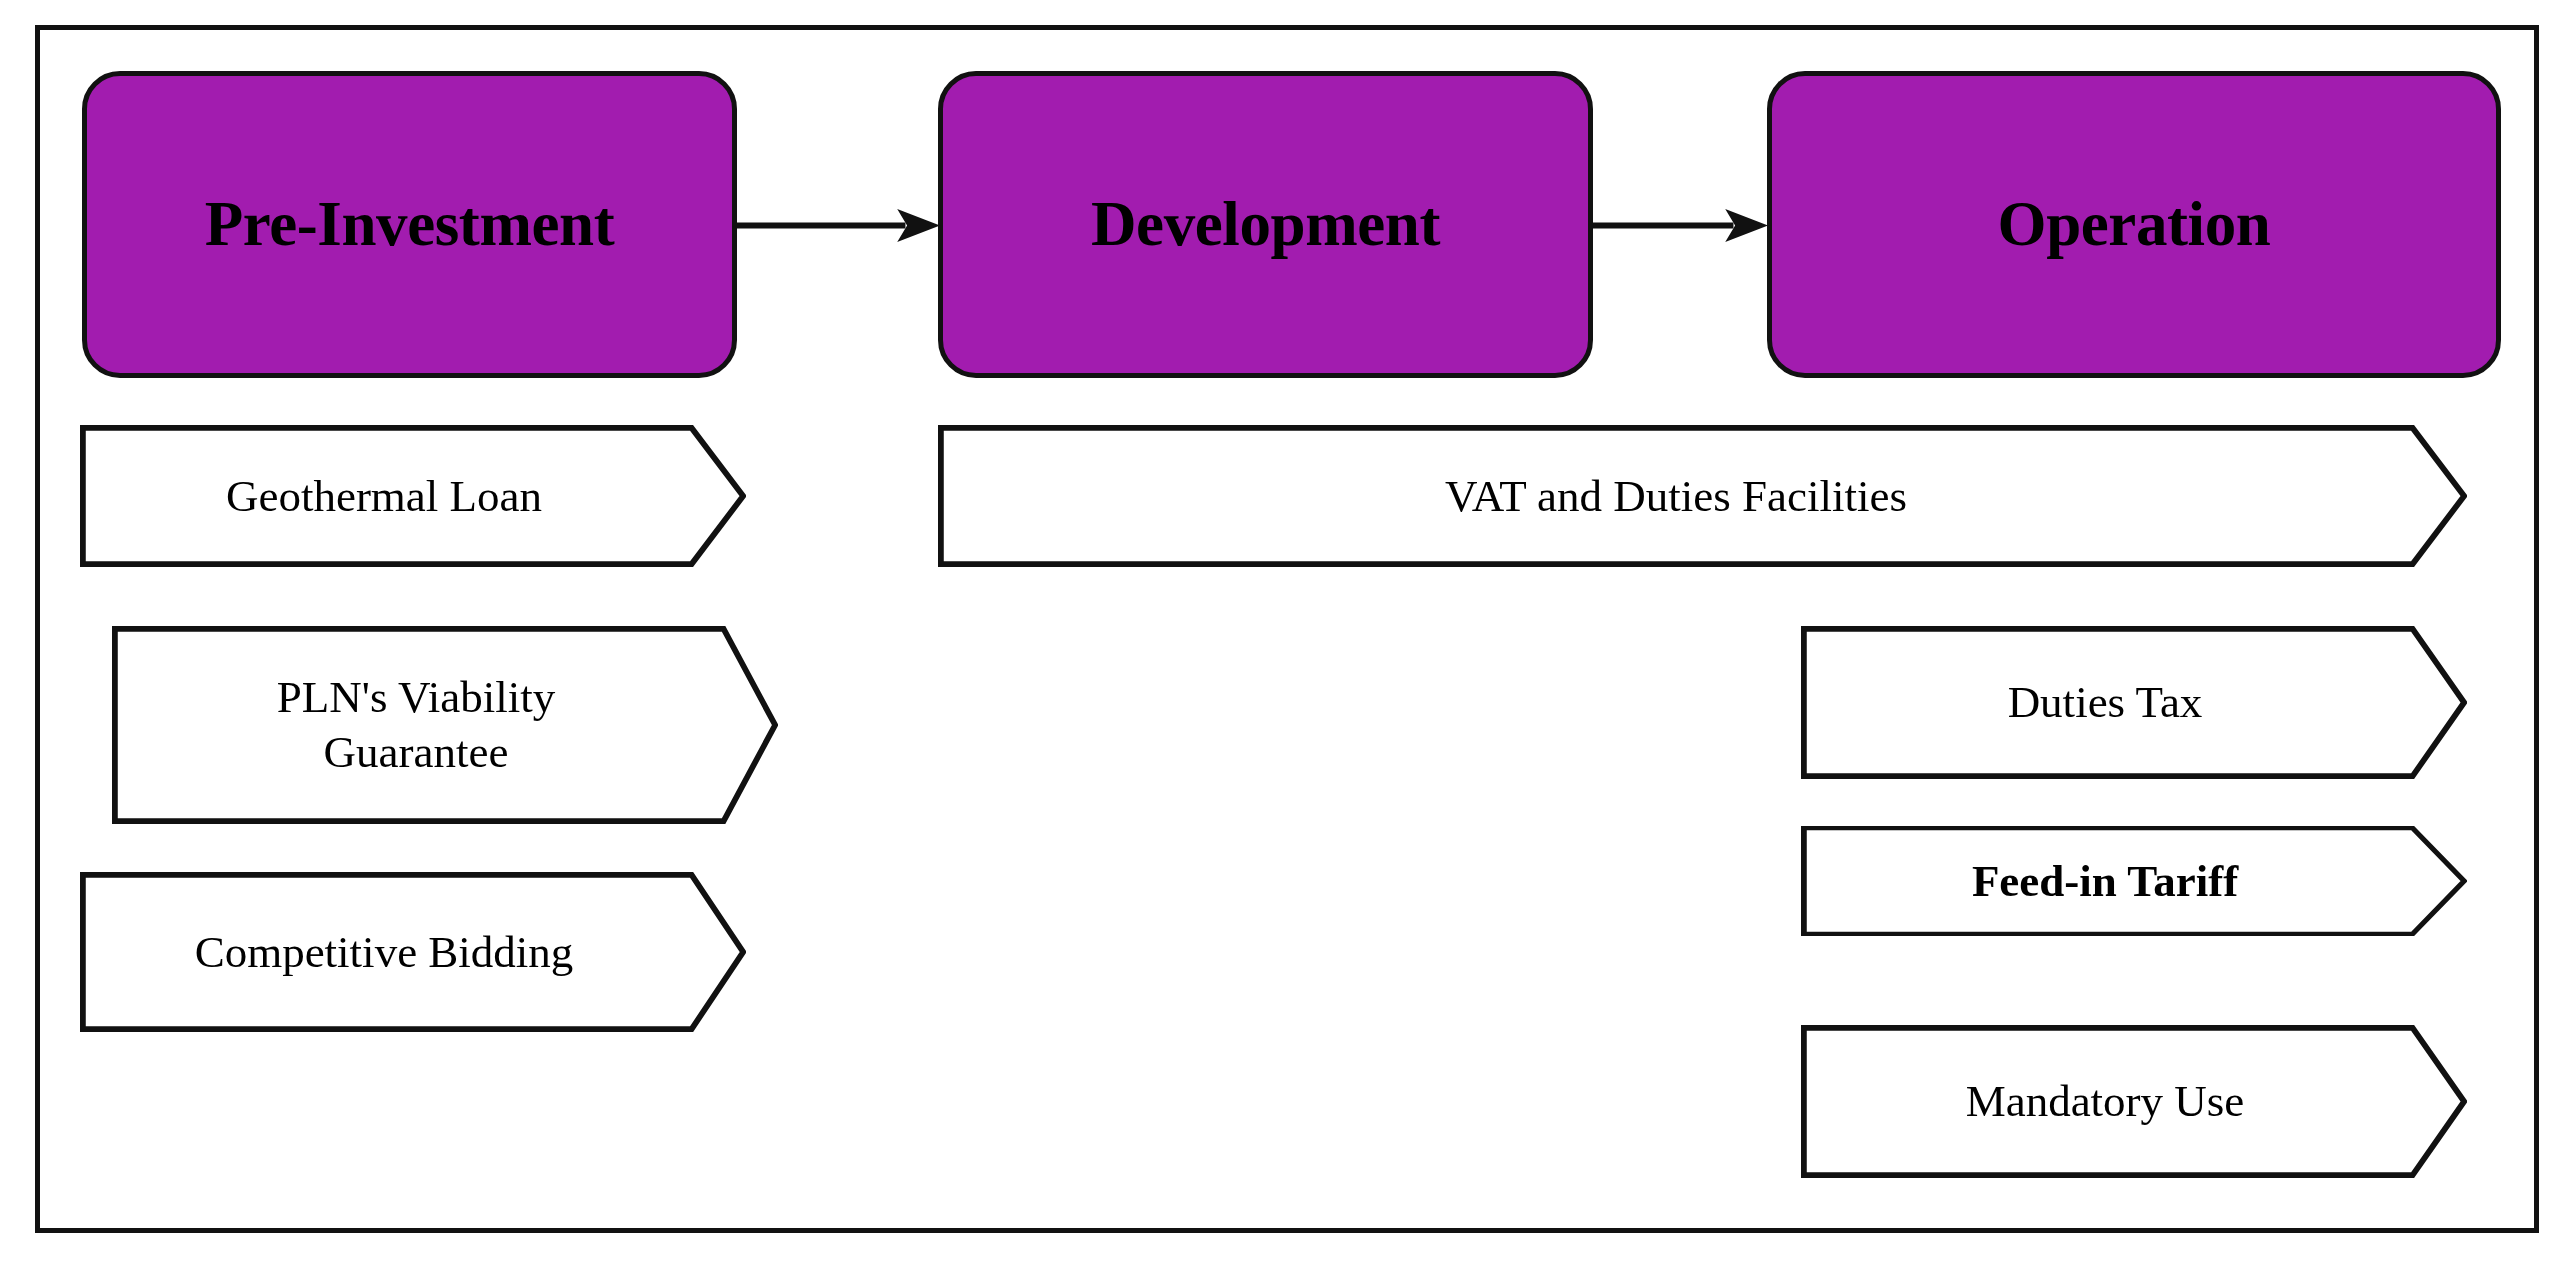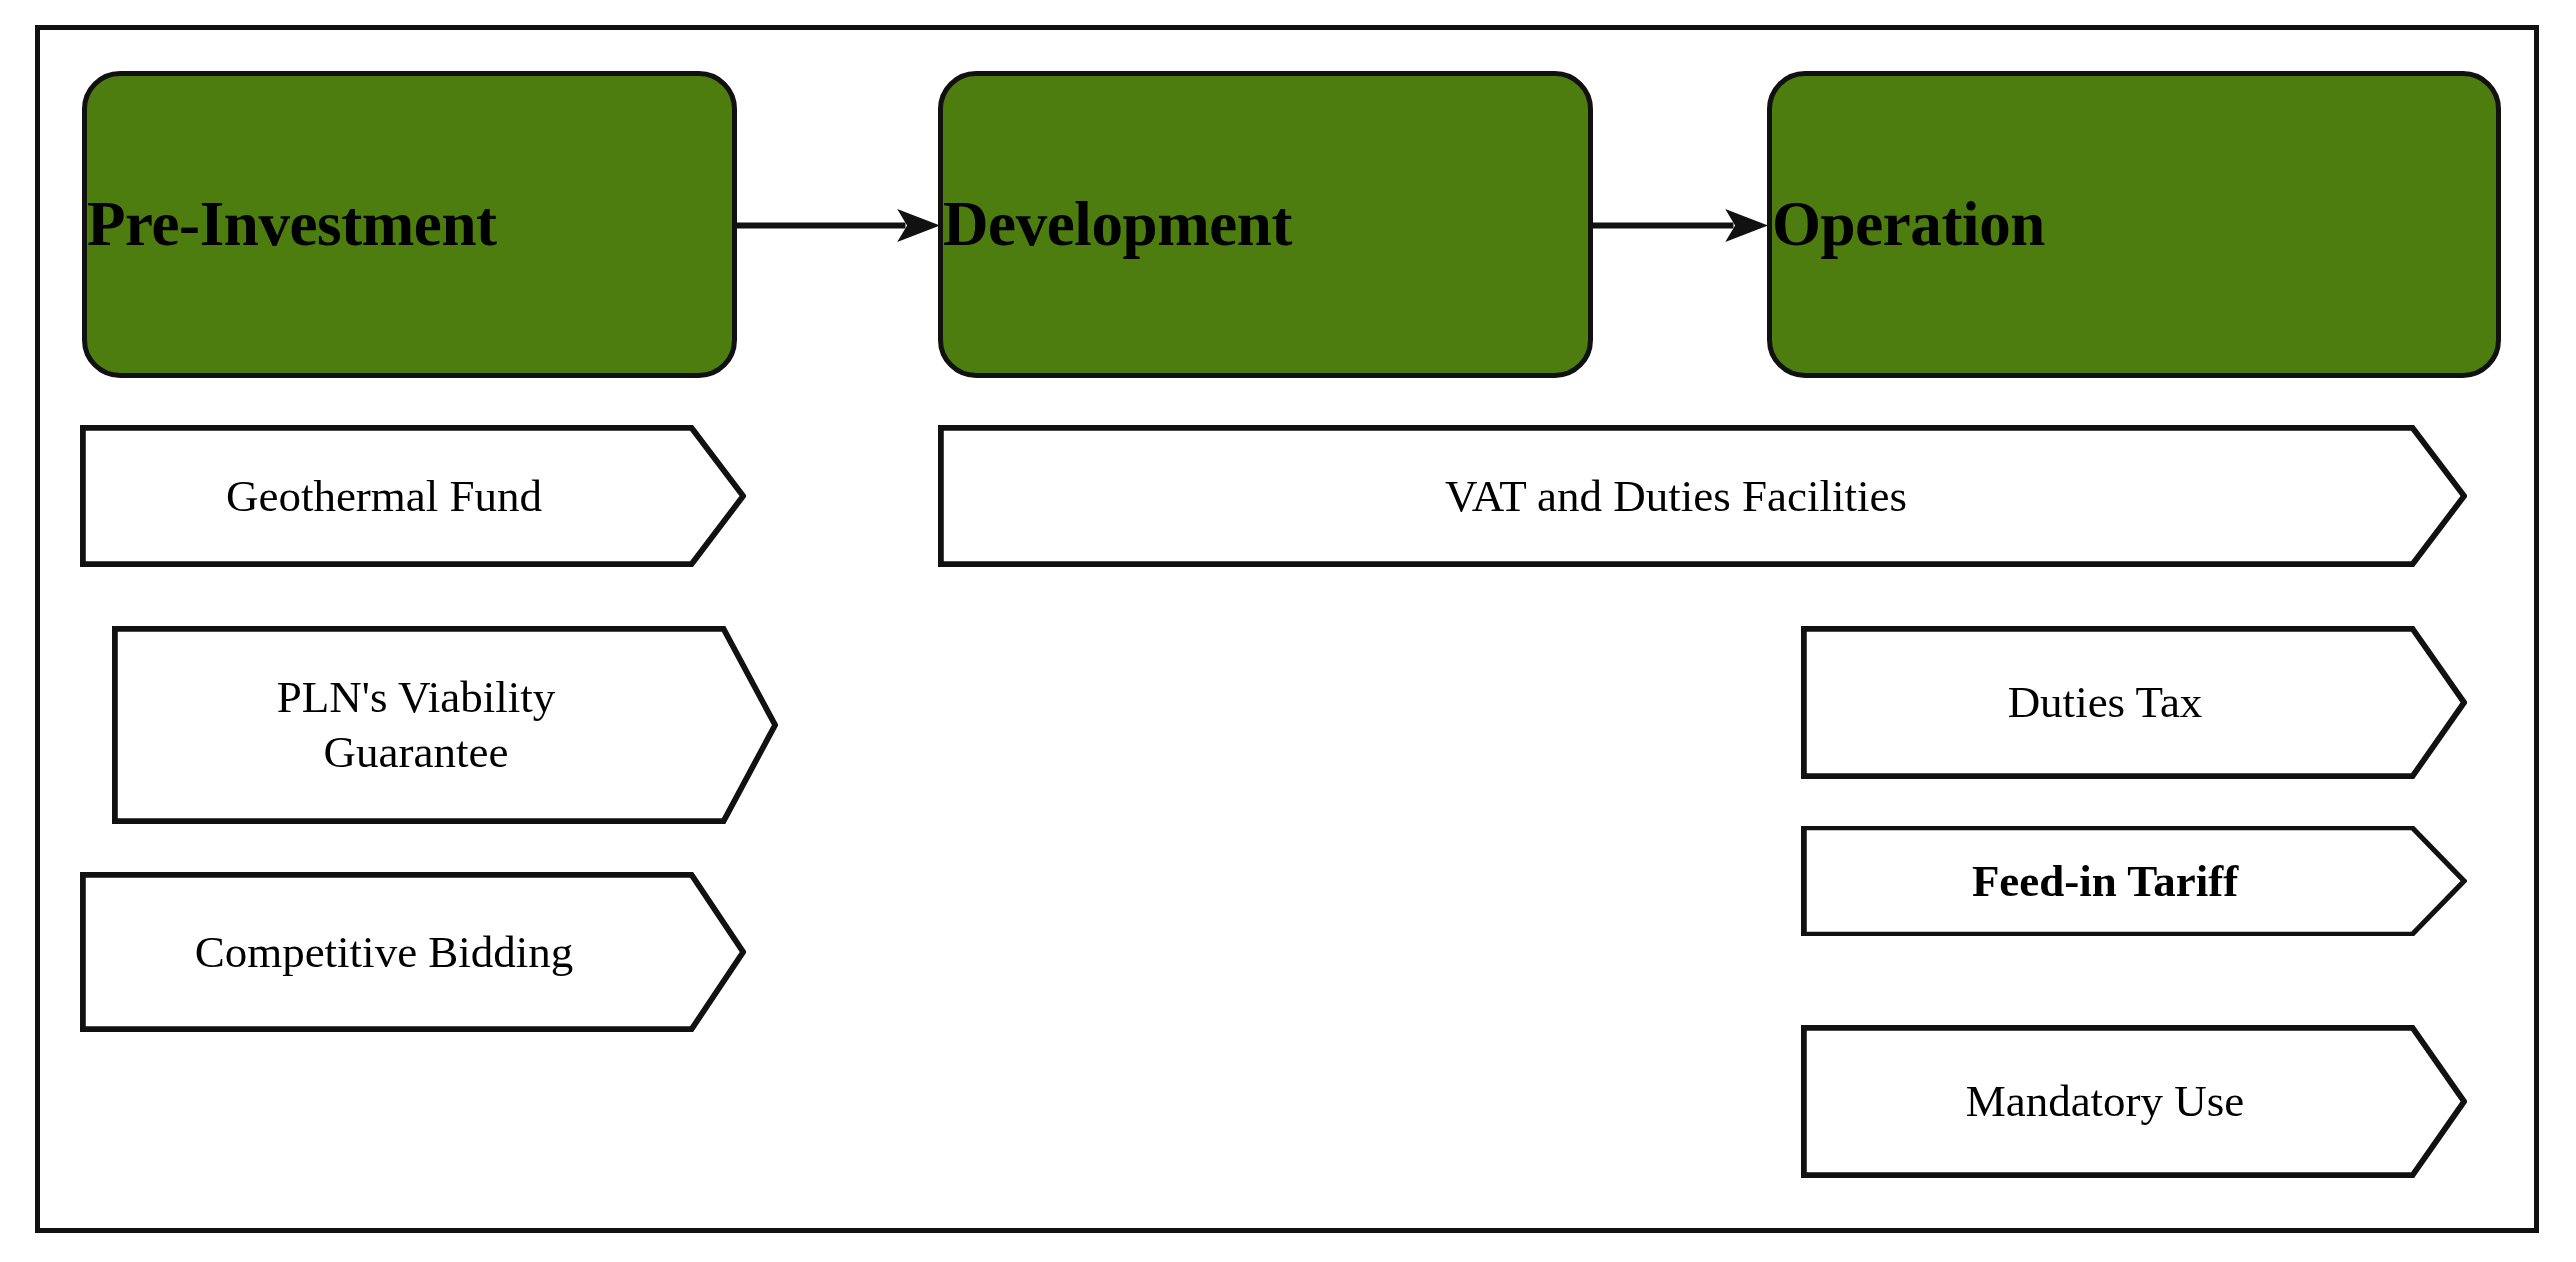--- a/index.html
+++ b/index.html
@@ -29,24 +29,24 @@
     border: 5px solid #111111;
     box-sizing: border-box;
     background: transparent;
   }
   
   .stage-box {
     position: absolute;
     box-sizing: border-box;
     border: 5.8px solid #111111;
     border-radius: 38px;
-    background: #4d7c0f;
+    background: #a21caf;
     display: flex;
     align-items: center;
-    justify-content: flex-start;
+    justify-content: center;
   }
   .stage-label {
     font-weight: bold;
     font-size: 63px;
     line-height: 1.05;
     letter-spacing: -0.4px;
     white-space: nowrap;
     text-align: center;
     color: #000000;
   }
@@ -113,21 +113,21 @@
     <svg viewBox="0 0 214 40" preserveAspectRatio="none" aria-hidden="true">
       <line x1="0" y1="20" x2="172" y2="20" stroke="#111111" stroke-width="7"></line>
       <polygon points="162,0 214,20 162,40 174,20" fill="#111111"></polygon>
     </svg>
   </div>
 
   <div class="chev" style="left:80px; top:425px; width:666px; height:142px;">
     <svg viewBox="0 0 808 172" preserveAspectRatio="none" aria-hidden="true">
       <polygon points="3.5,3.5 742,3.5 804.5,86 742,168.5 3.5,168.5" fill="#ffffff" stroke="#111111" stroke-width="7"></polygon>
     </svg>
-    <span class="chev-label">Geothermal Fund</span>
+    <span class="chev-label">Geothermal Loan</span>
   </div>
 
   <div class="chev" style="left:938px; top:425px; width:1529px; height:142px;">
     <svg viewBox="0 0 1855 172" preserveAspectRatio="none" aria-hidden="true">
       <polygon points="3.5,3.5 1789,3.5 1851.5,86 1789,168.5 3.5,168.5" fill="#ffffff" stroke="#111111" stroke-width="7"></polygon>
     </svg>
     <span class="chev-label wide">VAT and Duties Facilities</span>
   </div>
 
   <div class="chev" style="left:80px; top:626px; width:666px; height:198px;margin-left:32px;">

